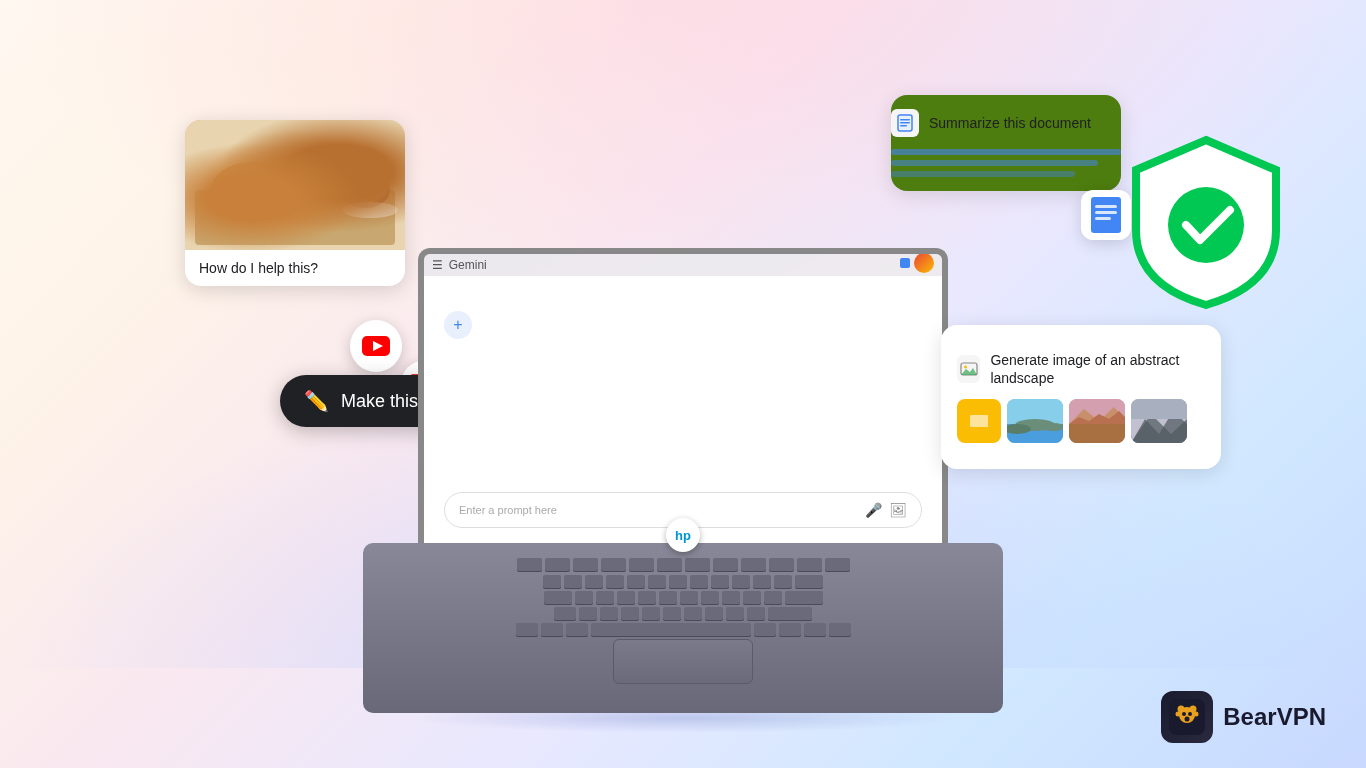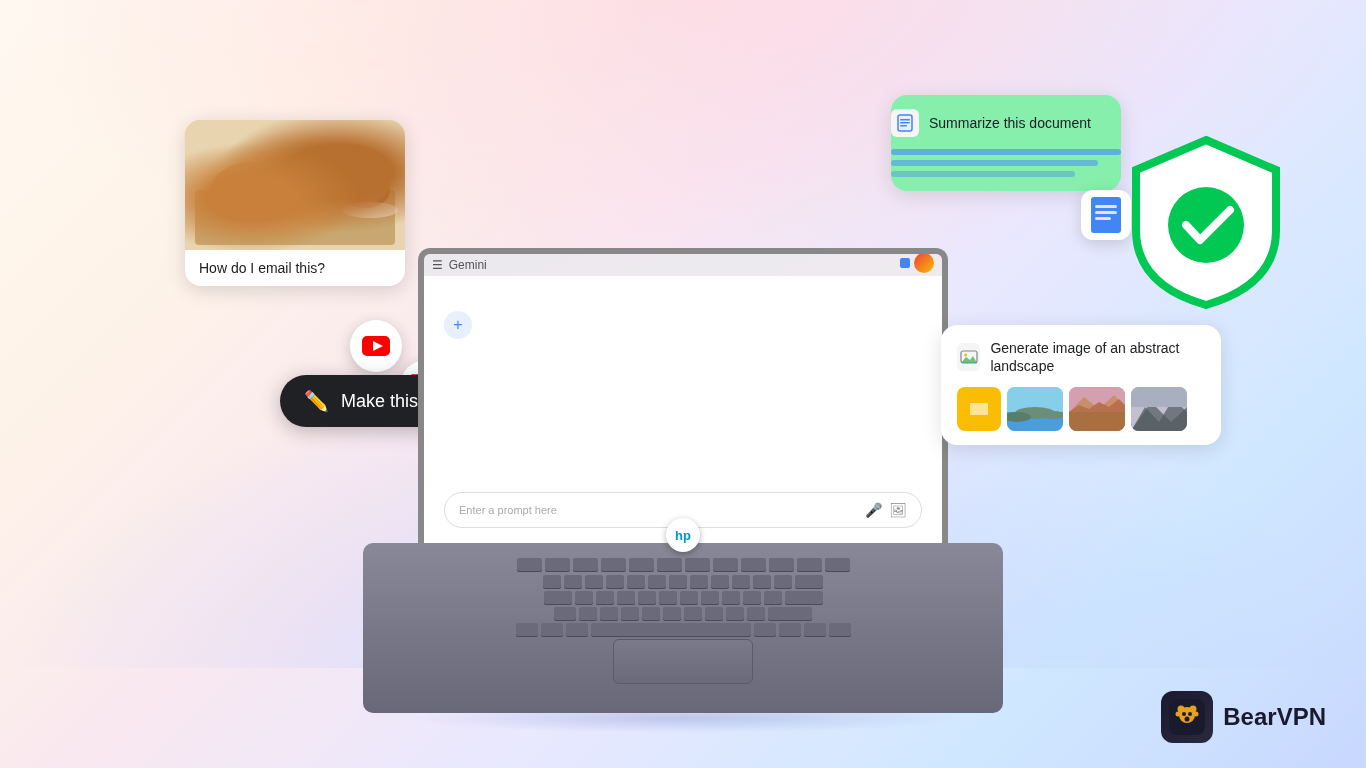--- a/index.html
+++ b/index.html
@@ -78,21 +78,21 @@
       font-size: 14px;
       font-weight: 500;
       color: #202124;
     }
 
     
     .summarize-card {
       position: absolute;
       top: 95px;
       right: 245px;
-      background: #86efac;
+      background: #4d7c0f;
       border-radius: 16px;
       box-shadow: 0 4px 20px rgba(0,0,0,0.12);
       padding: 14px 0;
       min-width: 230px;
     }
 
     .summarize-header {
       display: flex;
       align-items: center;
       gap: 10px;
@@ -199,21 +199,21 @@
     }
 
     
     .generate-card {
       position: absolute;
       top: 325px;
       right: 145px;
       background: white;
       border-radius: 16px;
       box-shadow: 0 4px 20px rgba(0,0,0,0.12);
-      padding: 14px 16px;
+      padding: 26px 16px;
       width: 280px;
     }
 
     .generate-header {
       display: flex;
       align-items: center;
       gap: 10px;
       margin-bottom: 12px;
     }
 
@@ -357,21 +357,21 @@
         <ellipse cx="180" cy="70" rx="25" ry="18" fill="#a06030"></ellipse>
         <ellipse cx="180" cy="68" rx="22" ry="15" fill="#c07040"></ellipse>
 
         <circle cx="175" cy="65" r="3" fill="#5a3010"></circle>
         <circle cx="185" cy="68" r="2.5" fill="#5a3010"></circle>
         <circle cx="178" cy="72" r="2" fill="#5a3010"></circle>
 
         <ellipse cx="185" cy="90" rx="28" ry="8" fill="rgba(255,255,255,0.5)"></ellipse>
       </svg>
     </div>
-    <div class="food-question">How do I email this?</div>
+    <div class="food-question">How do I help this?</div>
   </div>
 
   <div class="youtube-bubble">
     <svg width="28" height="20" viewBox="0 0 28 20">
       <rect width="28" height="20" rx="5" fill="#FF0000"></rect>
       <polygon points="11,5 11,15 21,10" fill="white"></polygon>
     </svg>
   </div>
 
   <div class="gmail-bubble">

